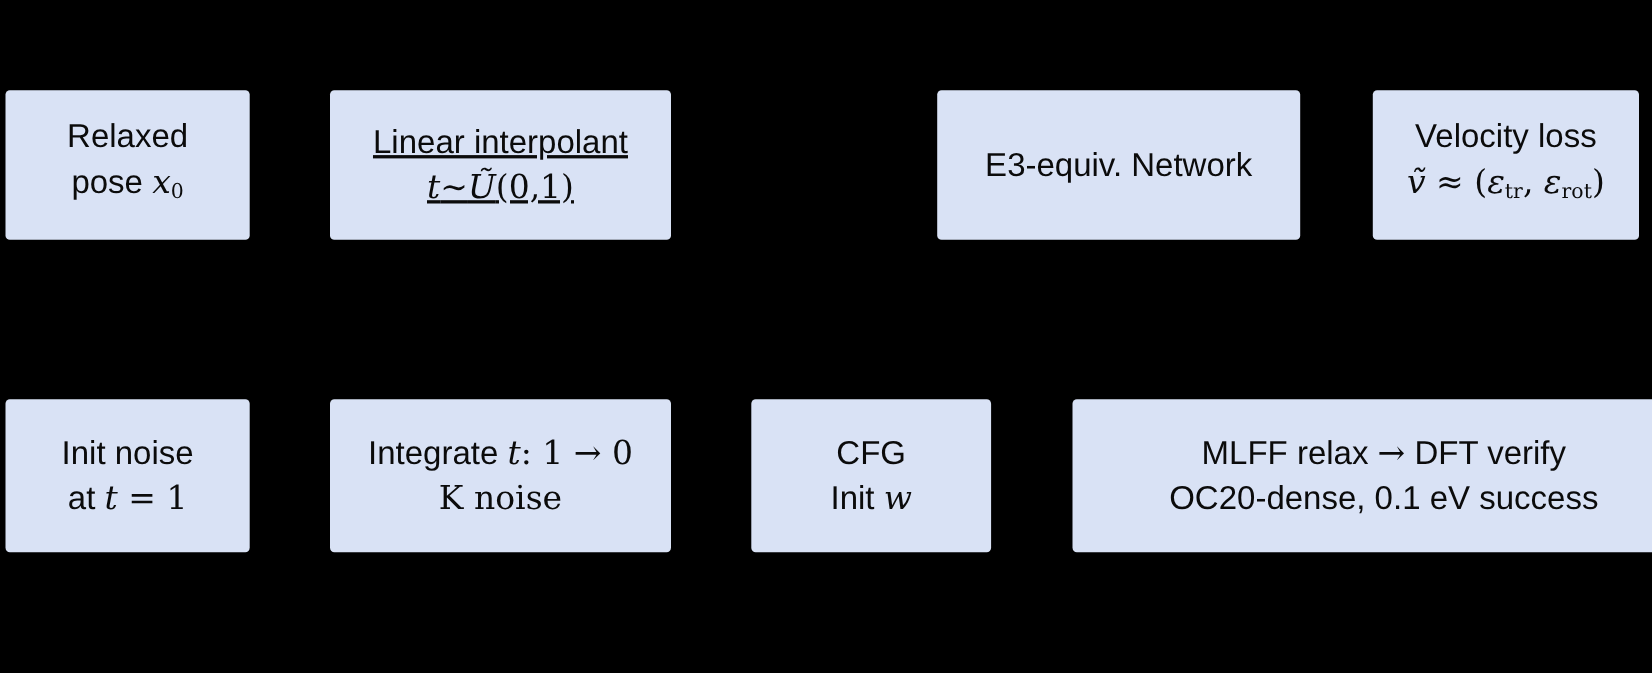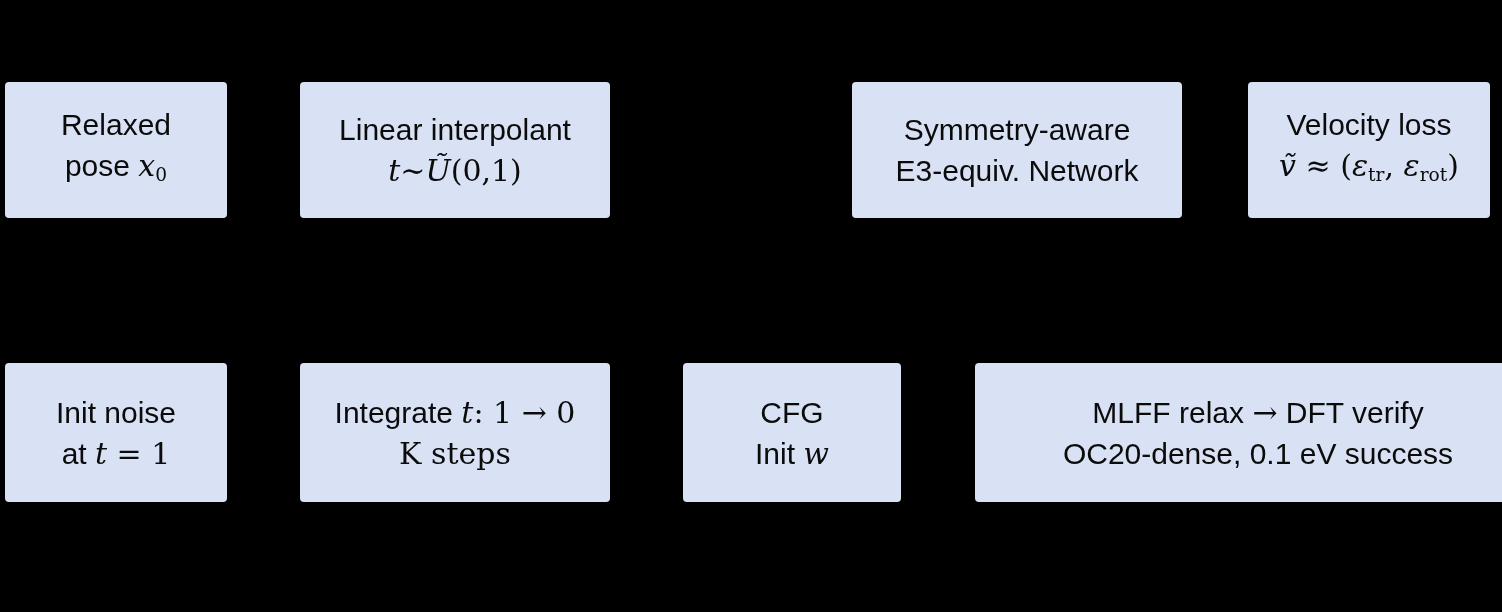--- a/index.html
+++ b/index.html
@@ -30,21 +30,21 @@
   }
   .line{white-space:pre;}
   
   .mi{font-family:"DejaVu Serif", serif;font-style:italic;}
   
   .mr{font-family:"DejaVu Serif", serif;font-style:normal;}
   .sub{font-size:0.62em;vertical-align:-0.28em;font-family:"DejaVu Serif", serif;}
   .sub.i{text-align:right;}
   
   .b-relaxed  {left:5px;   top:82px;  width:222px; height:136px;}
-  .b-interp   {left:300px; top:82px;  width:310px; height:136px;}
+  .b-interp   {left:300px; top:82px;  width:310px; height:136px;text-decoration:underline;}
   .b-network  {left:852px; top:82px;  width:330px; height:136px;}
   .b-velocity {left:1248px;top:82px;  width:242px; height:136px;}
   .b-noise    {left:5px;   top:363px; width:222px; height:139px;}
   .b-integrate{left:300px; top:363px; width:310px; height:139px;}
   .b-cfg      {left:683px; top:363px; width:218px; height:139px;text-align:center;}
   .b-mlff     {left:975px; top:363px; width:566px; height:139px;}
 </style>
 </head>
 <body>
 
@@ -54,37 +54,36 @@
     <div class="line">Relaxed</div>
     <div class="line"><span>pose </span><span class="mi">x</span><span class="sub">0</span></div>
   </div>
 
   <div class="box b-interp">
     <div class="line">Linear interpolant</div>
     <div class="line"><span class="mi">t</span><span class="mr">∼</span><span class="mi">Ũ</span><span class="mr">(0,1)</span></div>
   </div>
 
   <div class="box b-network">
-    <div class="line">Symmetry-aware</div>
     <div class="line">E3-equiv. Network</div>
   </div>
 
   <div class="box b-velocity">
     <div class="line">Velocity loss</div>
     <div class="line"><span class="mi">ṽ</span><span class="mr"> ≈ (</span><span class="mi">ε</span><span class="sub i">tr</span><span class="mr">, </span><span class="mi">ε</span><span class="sub i">rot</span><span class="mr">)</span></div>
   </div>
 
   <div class="box b-noise">
     <div class="line">Init noise</div>
     <div class="line"><span>at </span><span class="mi">t</span><span class="mr"> = 1</span></div>
   </div>
 
   <div class="box b-integrate">
     <div class="line"><span>Integrate </span><span class="mi">t</span><span class="mr">: 1 → 0</span></div>
-    <div class="line mr">K steps</div>
+    <div class="line mr">K noise</div>
   </div>
 
   <div class="box b-cfg">
     <div class="line">CFG</div>
     <div class="line"><span>Init </span><span class="mi">w</span></div>
   </div>
 
   <div class="box b-mlff">
     <div class="line"><span>MLFF relax </span><span class="mr">→</span><span> DFT verify</span></div>
     <div class="line">OC20-dense, 0.1 eV success</div>

